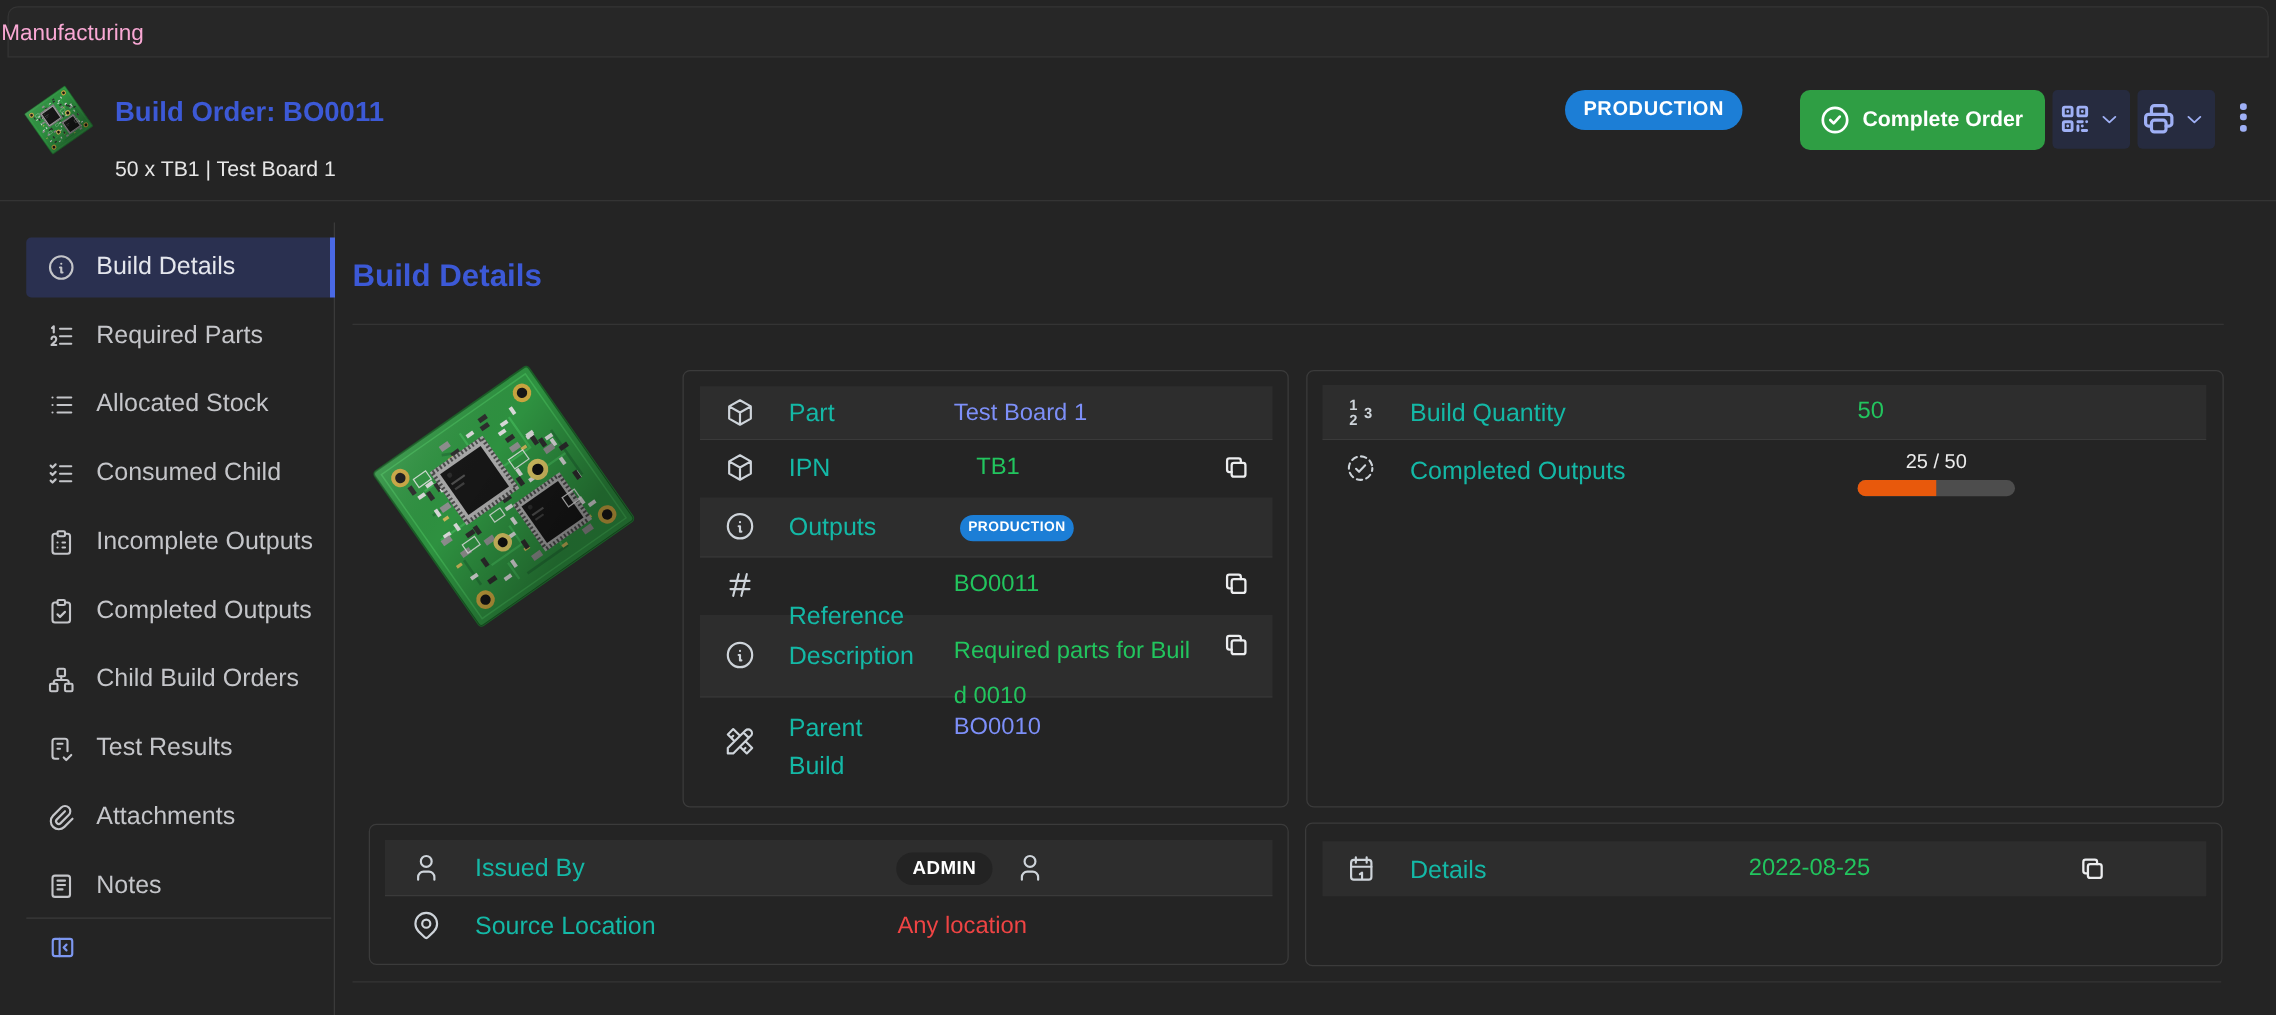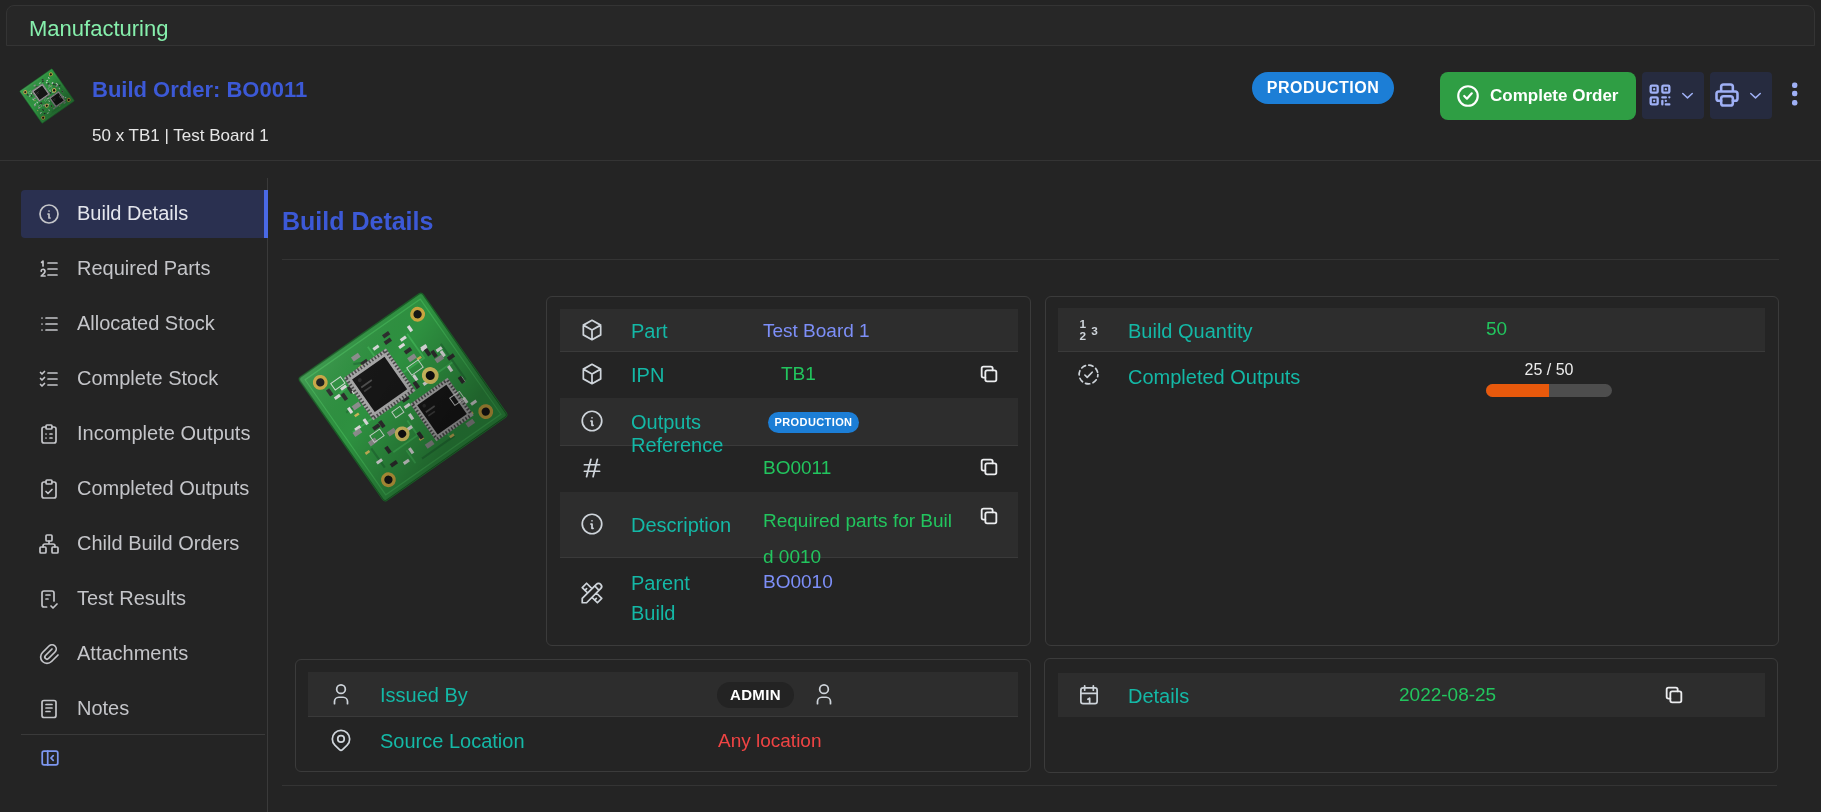--- a/index.html
+++ b/index.html
@@ -215,21 +215,21 @@
 <stop offset="0" stop-color="#ffffff" stop-opacity="0.10"></stop>
           <stop offset="0.45" stop-color="#000000" stop-opacity="0"></stop>
           <stop offset="1" stop-color="#000000" stop-opacity="0.32"></stop>
 </linearGradient>
 <rect x="4" y="4" width="152" height="152" rx="3" fill="url(#pcbsh)"></rect>
 </g>
 </defs>
 </svg>
 
 <div class="abs" style="left:6px;top:5px;width:1809px;height:41px;background:#272727;border:1px solid #343434;border-radius:8px 8px 0 0"></div>
-<div class="abs" style="left:29px;top:16px;font-size:22px;color:#86efac">Manufacturing</div>
+<div class="abs" style="left:1px;top:16px;font-size:18px;color:#f9a8d4">Manufacturing</div>
 
 <div class="abs" style="left:92px;top:77px;font-size:22px;font-weight:bold;color:#3c59d6">Build Order: BO0011</div>
 <div class="abs" style="left:92px;top:126px;font-size:17px;color:#e6e6e6">50 x TB1 | Test Board 1</div>
 
 <div class="abs" style="left:1252px;top:72px;width:142px;height:32px;border-radius:16px;background:#1c7ed6;color:#fff;font-weight:bold;font-size:16px;letter-spacing:.5px;text-align:center;line-height:32px">PRODUCTION</div>
 
 <div class="abs" style="left:1440px;top:72px;width:196px;height:48px;border-radius:8px;background:#2f9e44"></div>
 <div class="abs" style="left:1490px;top:86px;font-size:17px;font-weight:bold;color:#fff">Complete Order</div>
 
 <div class="hline" style="left:0;top:160px;width:1821px;background:#343434"></div>
@@ -293,21 +293,21 @@
     <use href="#i-listnum"></use>
   </svg>
 <div class="nav" style="top:257px">Required Parts</div>
 <svg class="ic" style="left:37px;top:312px;width:24px;height:24px" viewBox="0 0 24 24" fill="none" stroke="#c4c5c9" stroke-width="1.7" stroke-linecap="round" stroke-linejoin="round">
     <use href="#i-list"></use>
   </svg>
 <div class="nav" style="top:312px">Allocated Stock</div>
 <svg class="ic" style="left:37px;top:367px;width:24px;height:24px" viewBox="0 0 24 24" fill="none" stroke="#c4c5c9" stroke-width="1.7" stroke-linecap="round" stroke-linejoin="round">
     <use href="#i-listck"></use>
   </svg>
-<div class="nav" style="top:367px">Complete Stock</div>
+<div class="nav" style="top:367px">Consumed Child</div>
 <svg class="ic" style="left:37px;top:422px;width:24px;height:24px" viewBox="0 0 24 24" fill="none" stroke="#c4c5c9" stroke-width="1.7" stroke-linecap="round" stroke-linejoin="round">
     <use href="#i-clipli"></use>
   </svg>
 <div class="nav" style="top:422px">Incomplete Outputs</div>
 <svg class="ic" style="left:37px;top:477px;width:24px;height:24px" viewBox="0 0 24 24" fill="none" stroke="#c4c5c9" stroke-width="1.7" stroke-linecap="round" stroke-linejoin="round">
     <use href="#i-clipck"></use>
   </svg>
 <div class="nav" style="top:477px">Completed Outputs</div>
 <svg class="ic" style="left:37px;top:532px;width:24px;height:24px" viewBox="0 0 24 24" fill="none" stroke="#c4c5c9" stroke-width="1.7" stroke-linecap="round" stroke-linejoin="round">
     <use href="#i-sitemap"></use>
@@ -359,21 +359,21 @@
 
 <svg class="ic" style="left:579px;top:408px;width:26px;height:26px" viewBox="0 0 24 24" fill="none" stroke="#ced4da" stroke-width="1.6" stroke-linecap="round" stroke-linejoin="round">
     <use href="#i-info"></use>
   </svg>
 <div class="lbl" style="left:631px;top:411px">Outputs</div>
 <div class="abs" style="left:768px;top:412px;width:91px;height:21px;border-radius:11px;background:#1c7ed6;color:#fff;font-weight:bold;font-size:11px;letter-spacing:.4px;text-align:center;line-height:21px">PRODUCTION</div>
 
 <svg class="ic" style="left:579px;top:455px;width:26px;height:26px" viewBox="0 0 24 24" fill="none" stroke="#ced4da" stroke-width="1.6" stroke-linecap="round" stroke-linejoin="round">
     <use href="#i-hash"></use>
   </svg>
-<div class="lbl" style="left:631px;top:434px">Reference</div>
+<div class="lbl" style="left:631px;top:482px">Reference</div>
 <div class="val" style="left:763px;top:457px">BO0011</div>
 <svg class="ic" style="left:978px;top:456px;width:22px;height:22px" viewBox="0 0 24 24" fill="none" stroke="#ecedef" stroke-width="2" stroke-linecap="round" stroke-linejoin="round">
     <use href="#i-copy"></use>
   </svg>
 
 <svg class="ic" style="left:579px;top:511px;width:26px;height:26px" viewBox="0 0 24 24" fill="none" stroke="#ced4da" stroke-width="1.6" stroke-linecap="round" stroke-linejoin="round">
     <use href="#i-info"></use>
   </svg>
 <div class="lbl" style="left:631px;top:514px">Description</div>
 <div class="val" style="left:763px;top:503px;line-height:36px">Required parts for Buil<br>d 0010</div>

